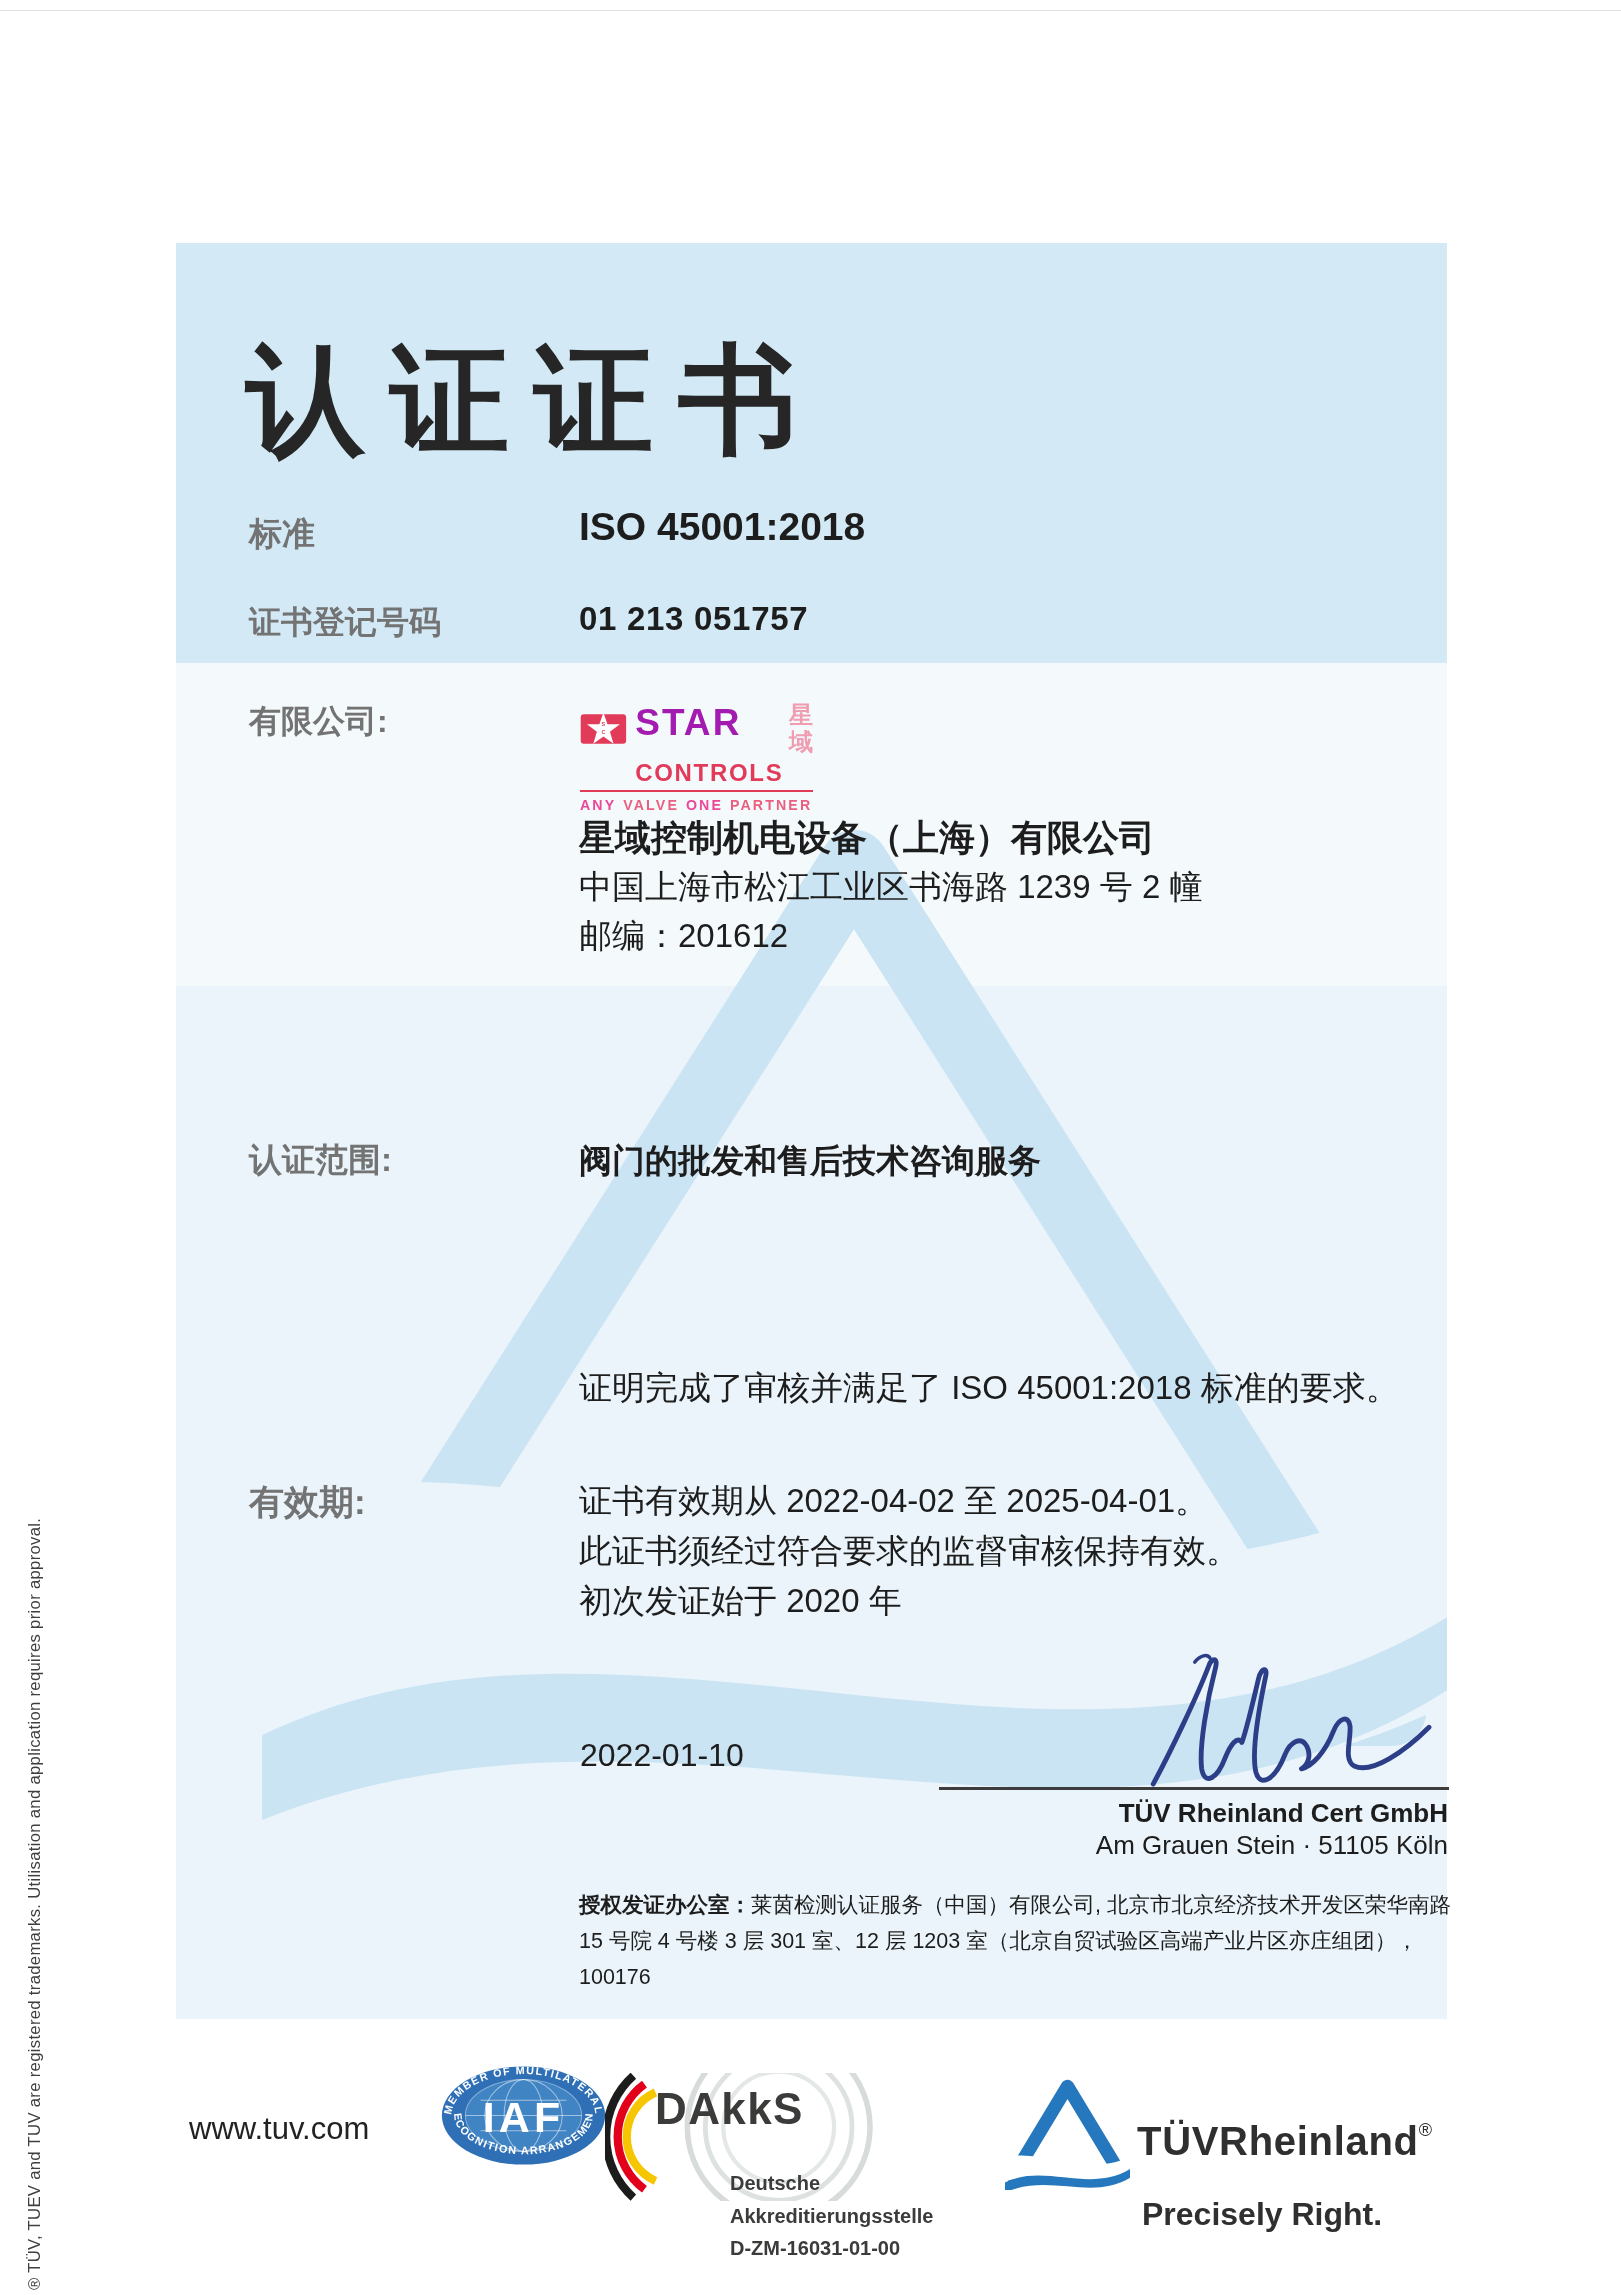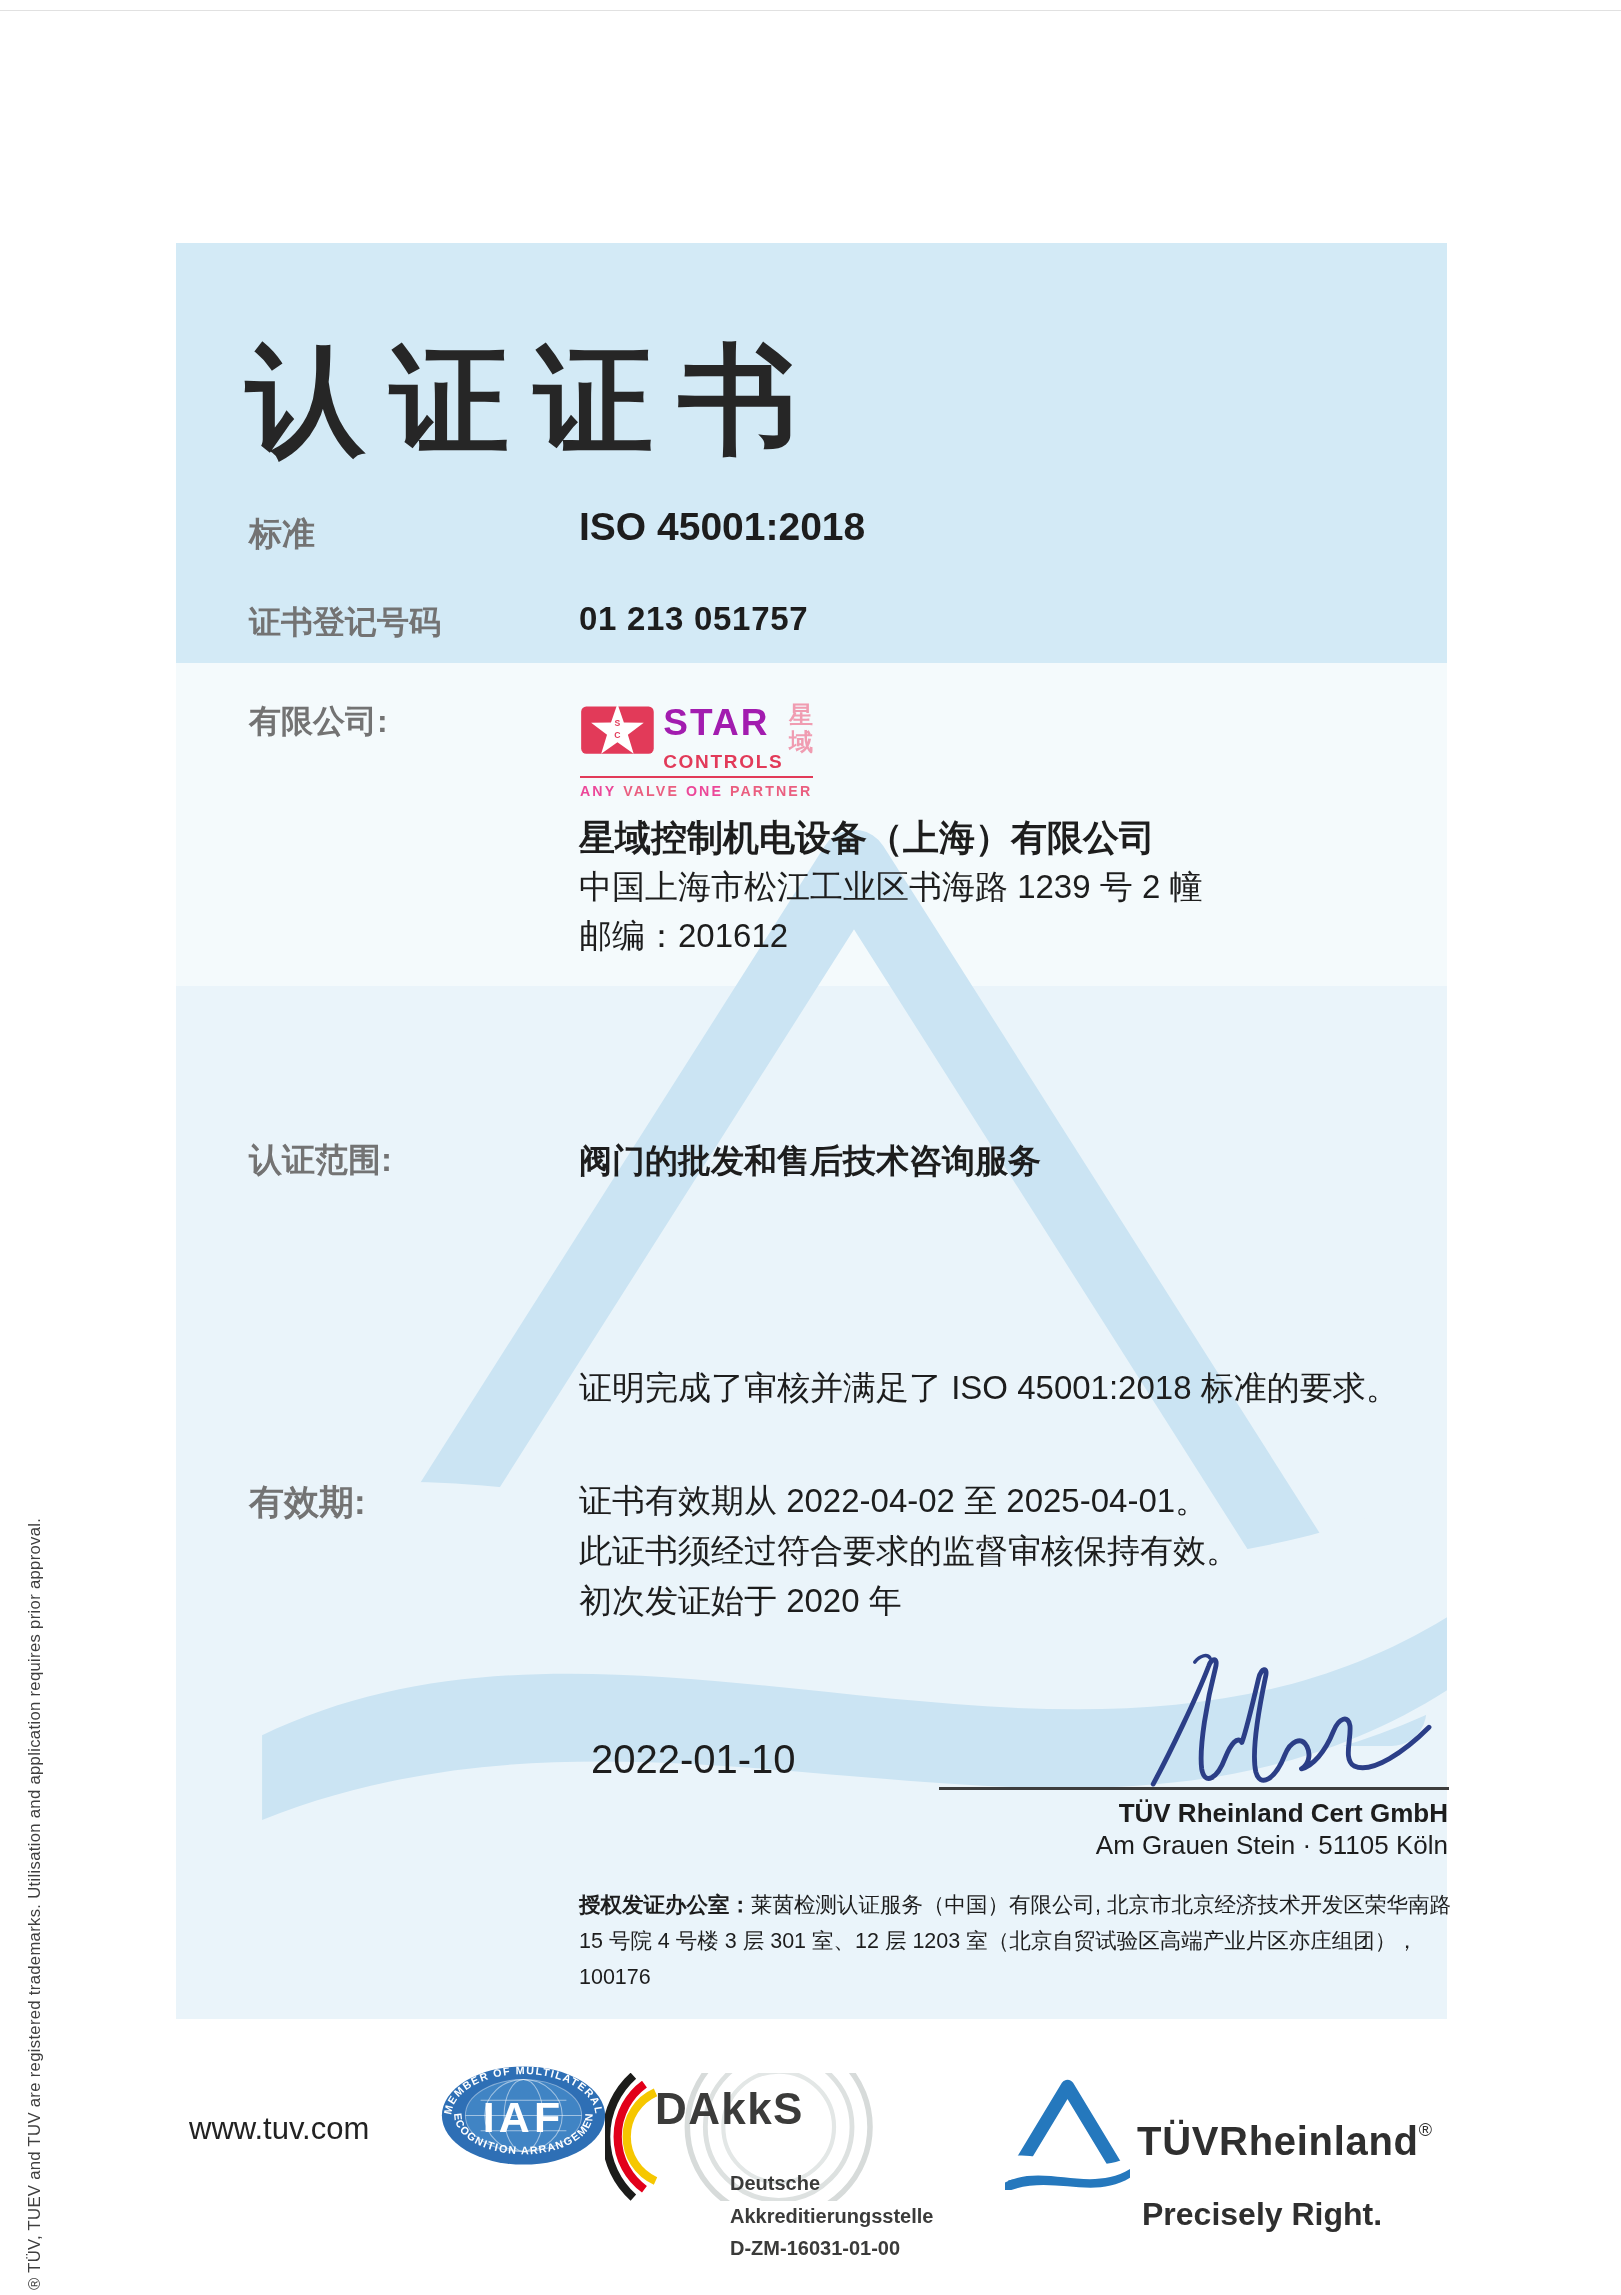--- a/index.html
+++ b/index.html
@@ -30,37 +30,37 @@
   .lbl.valid{left:249px;top:1479px;font-size:35px;}
 
   .val-standard{left:579px;top:505px;font-size:39px;font-weight:700;}
   .val-reg{left:579px;top:600px;font-size:33px;font-weight:700;letter-spacing:0.7px;}
 
   
   .star-logo{position:absolute;left:580px;top:694px;width:233px;}
   .star-row{display:flex;align-items:flex-start;}
   .star-word{margin-left:8.3px;margin-top:9.7px;}
   .star-main{font-size:37px;font-weight:800;letter-spacing:2.1px;color:#a21caf;line-height:1;}
-  .star-sub{font-size:19px;font-weight:800;letter-spacing:1.7px;color:#e23a59;line-height:1;margin-top:11px;}
+  .star-sub{font-size:24px;font-weight:800;letter-spacing:1.7px;color:#e23a59;line-height:1;margin-top:20px;}
   .star-cjk{margin-left:5.6px;margin-top:8.3px;font-size:24px;line-height:1.12;color:#f09cb1;font-weight:700;text-align:center;}
   .star-divider{height:2.1px;background:#e23a59;margin-top:4.9px;width:100%;}
   .star-tagline{margin-top:5.6px;font-size:14.2px;font-weight:700;letter-spacing:2.1px;}
   .tg-gray{color:#ec4899;} .tg-red{color:#ea5f80;} .tg-sp{display:inline-block;width:7px;}
 
   .holder-name{left:579px;top:814px;font-size:36px;font-weight:700;}
   .holder-addr{left:579px;top:865px;font-size:33px;}
   .holder-postal{left:579px;top:914px;font-size:33px;}
 
   .scope-val{left:579px;top:1139px;font-size:33px;font-weight:700;}
   .statement{left:579px;top:1366px;font-size:33px;}
   .valid-l0{left:579px;top:1479px;font-size:33px;text-align:right;}
   .valid-l1{left:579px;top:1529px;font-size:33px;}
   .valid-l2{left:579px;top:1579px;font-size:33px;}
 
-  .issue-date{left:580px;top:1737px;font-size:40px;margin-left:11px;}
+  .issue-date{left:580px;top:1737px;font-size:32px;}
   .sig-svg{position:absolute;left:1119px;top:1651px;width:340px;height:149px;}
   .sig-line{position:absolute;left:939px;top:1787px;width:510px;height:2.8px;background:#3d3d3d;}
   .sig-org{left:833px;top:1798px;width:615px;text-align:right;font-size:26px;font-weight:700;}
   .sig-addr{left:833px;top:1830px;width:615px;text-align:right;font-size:26px;font-weight:500;}
 
   .office{position:absolute;left:579px;top:1887px;font-size:21.5px;line-height:36px;color:#1d1d1d;}
   .office .bold{font-weight:700;}
   .office div{white-space:nowrap;}
 
   

